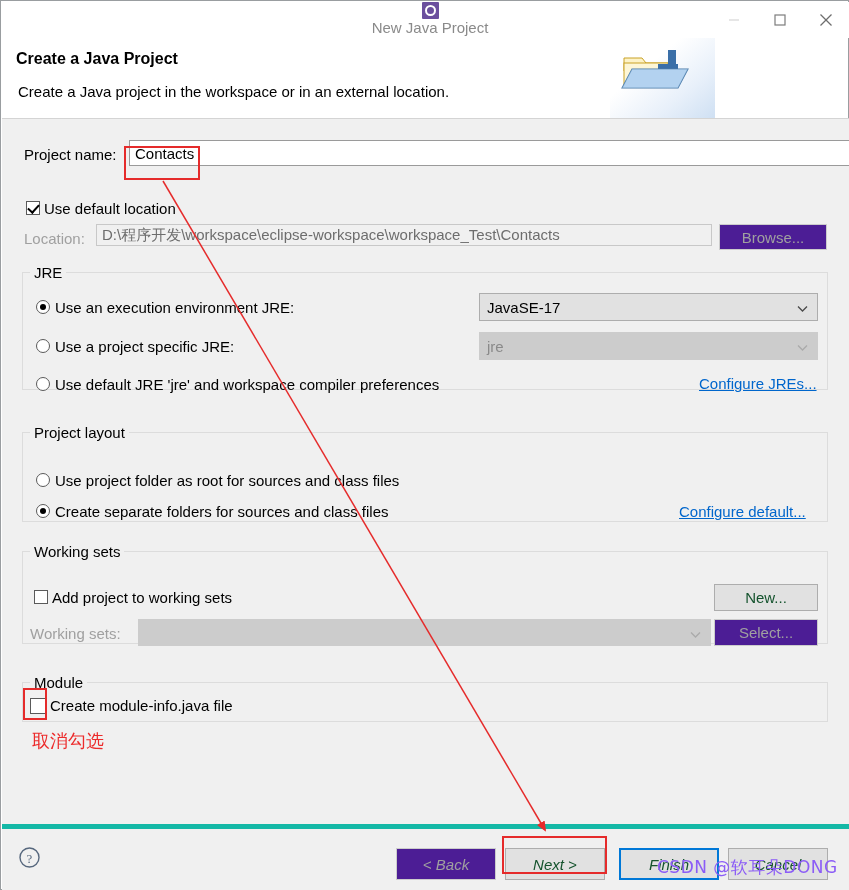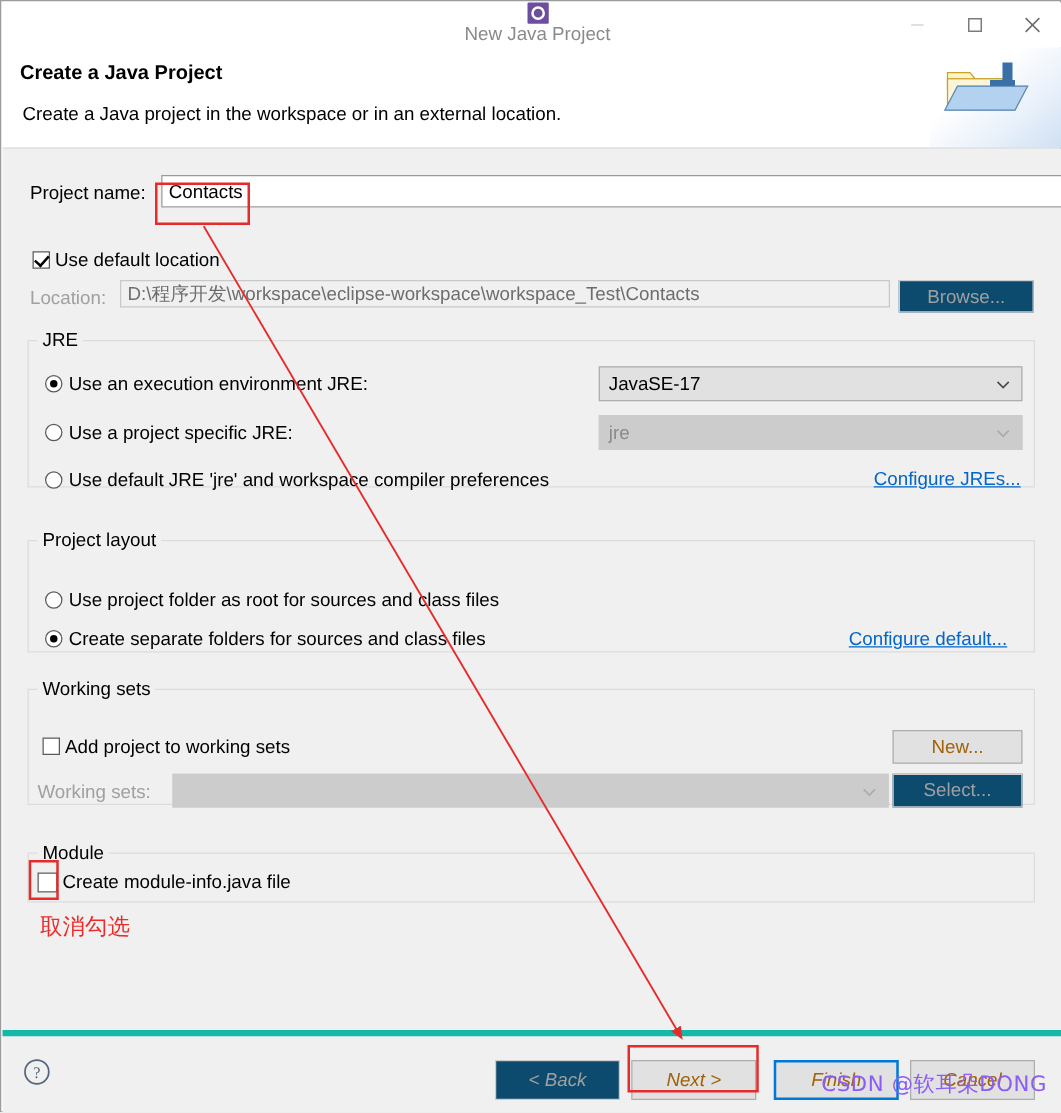--- a/index.html
+++ b/index.html
@@ -79,21 +79,21 @@
     display: flex;
     align-items: center;
     justify-content: center;
   }
   .win-btn svg { display: block; }
 
   
   .header {
     position: absolute;
     left: 1px; top: 37px;
-    width: 847px; height: 80px;
+    width: 713px; height: 80px;
     background: #ffffff;
   }
   .header-title {
     position: absolute;
     left: 14px; top: 12px;
     font-size: 16px;
     font-weight: bold;
     color: #000000;
     white-space: nowrap;
   }
@@ -209,29 +209,29 @@
     white-space: nowrap;
   }
 
   
   .btn {
     position: absolute;
     box-sizing: border-box;
     background: #e1e1e1;
     border: 1px solid #adadad;
     font-size: 15px;
-    color: #a16207;
+    color: #14532d;
     display: flex;
     align-items: center;
     justify-content: center;
     white-space: nowrap;
     font-family: inherit;
   }
   .btn.dis {
-    background: #0c4a6e;
+    background: #4c1d95;
     border: 1px solid #cccccc;
     color: #a0a0a0;
   }
   .btn.focus {
     border: 2px solid #0078d7;
     background: #e1e1e1;
   }
 
   
   .combo {

